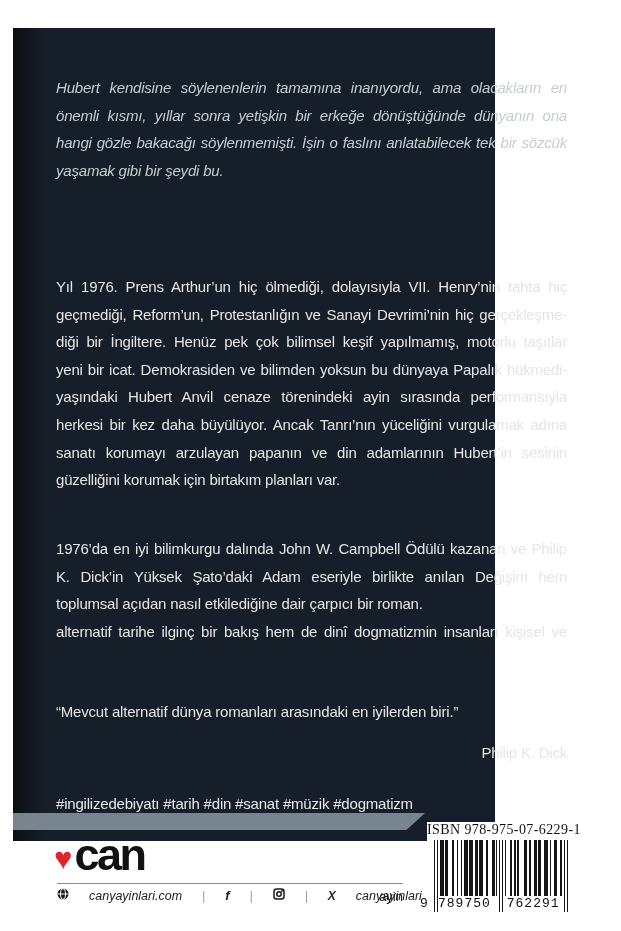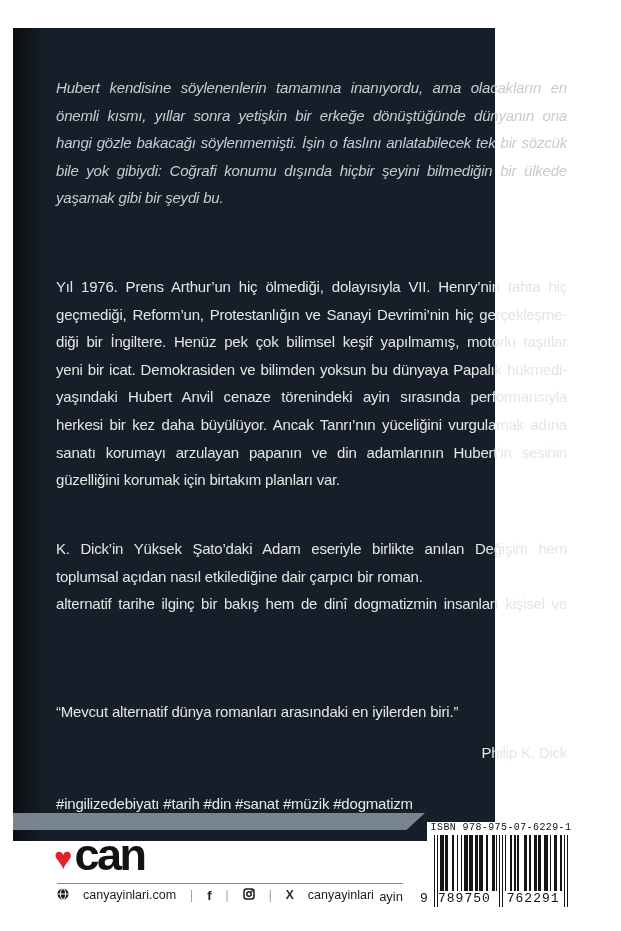--- a/index.html
+++ b/index.html
@@ -26,31 +26,31 @@
   
   .band{position:absolute;left:13px;top:813px;width:412px;height:17px;background:#78848e;
         clip-path:polygon(0 0,100% 0,95.5% 100%,0 100%);}
 
   
   .logo{position:absolute;left:54px;top:838px;height:40px;display:flex;align-items:center;}
   .heart{font-size:31px;color:#e1232b;line-height:1;margin-right:2px;}
   .logo-text{font-size:45px;font-weight:bold;letter-spacing:-2.5px;color:#121212;
              line-height:1;position:relative;top:-4px;}
   .rule{position:absolute;left:57px;top:883px;width:346px;height:1px;background:#8d8d8d;}
-  .social{position:absolute;left:57px;top:888px;display:flex;align-items:flex-start;gap:14px;
-          font-size:12.5px;color:#1c1c1c;white-space:nowrap;}
+  .social{position:absolute;left:57px;top:888px;display:flex;align-items:center;gap:20px;
+          font-size:12.5px;color:#1c1c1c;white-space:nowrap;font-style:italic;}
   .social .sep{color:#9a9a9a;font-size:12px;}
   .social .fb{font-weight:bold;font-size:13px;}
   .social .xg{font-weight:bold;font-size:12px;color:#2a2a2a;}
   .icon-svg{display:inline-block;vertical-align:middle;}
   .genre{position:absolute;right:218px;top:889px;font-size:13px;color:#1c1c1c;}
 
   
   .barcode{position:absolute;left:427px;top:822px;width:148px;text-align:center;background:#fff;}
-  .isbn{font-family:Liberation Mono, monospace;font-size:10px;letter-spacing:.4px;
+  .isbn{font-family:Liberation Serif, serif;font-size:14px;letter-spacing:.4px;
         color:#111;white-space:nowrap;}
   .bars{position:relative;width:134px;height:72px;margin:2px auto 0;}
   .bar{position:absolute;top:0;height:56px;background:#151515;}
   .bar.tall{height:72px;}
   .d{position:absolute;top:57px;font-family:"Liberation Mono",monospace;font-size:13px;
      line-height:14px;color:#111;letter-spacing:1px;z-index:2;}
   .d0{left:-14px;}
   .d1{left:3%;width:44%;text-align:left;}
   .d2{left:52%;width:44%;text-align:center;}
 </style>
@@ -58,34 +58,34 @@
 <body>
 
 <div class="page">
 
   <div class="cover">
     <div class="edge-shade"></div>
     <div class="text intro">
         <div class="tline">Hubert kendisine söylenenlerin tamamına inanıyordu, ama olacakların en</div>
         <div class="tline">önemli kısmı, yıllar sonra yetişkin bir erkeğe dönüştüğünde dünyanın ona</div>
         <div class="tline">hangi gözle bakacağı söylenmemişti. İşin o faslını anlatabilecek tek bir sözcük</div>
-        <div class="tline">bile yok gibiydi: Coğrafi konumu dışında hiçbir şeyini bilmediğin bir ülkede</div>
         <div class="tline tlast">yaşamak gibi bir şeydi bu.</div>
       </div>
     <div class="text p1">
         <div class="tline">Yıl 1976. Prens Arthur’un hiç ölmediği, dolayısıyla VII. Henry’nin tahta hiç</div>
         <div class="tline">geçmediği, Reform’un, Protestanlığın ve Sanayi Devrimi’nin hiç gerçekleşme-</div>
         <div class="tline">diği bir İngiltere. Henüz pek çok bilimsel keşif yapılmamış, motorlu taşıtlar</div>
         <div class="tline">yeni bir icat. Demokrasiden ve bilimden yoksun bu dünyaya Papalık hükmedi-</div>
         <div class="tline">yaşındaki Hubert Anvil cenaze törenindeki ayin sırasında performansıyla</div>
         <div class="tline">herkesi bir kez daha büyülüyor. Ancak Tanrı’nın yüceliğini vurgulamak adına</div>
         <div class="tline">sanatı korumayı arzulayan papanın ve din adamlarının Hubert’in sesinin</div>
         <div class="tline tlast">güzelliğini korumak için birtakım planları var.</div>
       </div>
     <div class="text p2">
+        <div class="tline">1976’da en iyi bilimkurgu dalında John W. Campbell Ödülü kazanan ve Philip</div>
         <div class="tline">K. Dick’in Yüksek Şato’daki Adam eseriyle birlikte anılan Değişim hem</div>
         <div class="tline tlast">toplumsal açıdan nasıl etkilediğine dair çarpıcı bir roman.</div>
         <div class="tline">alternatif tarihe ilginç bir bakış hem de dinî dogmatizmin insanları kişisel ve</div>
       </div>
     <div class="text quote">“Mevcut alternatif dünya romanları arasındaki en iyilerden biri.”</div>
     <div class="text attribution">Philip K. Dick</div>
     <div class="text hashtags">#ingilizedebiyatı #tarih #din #sanat #müzik #dogmatizm</div>
   </div>
 
   <div class="band"></div>

